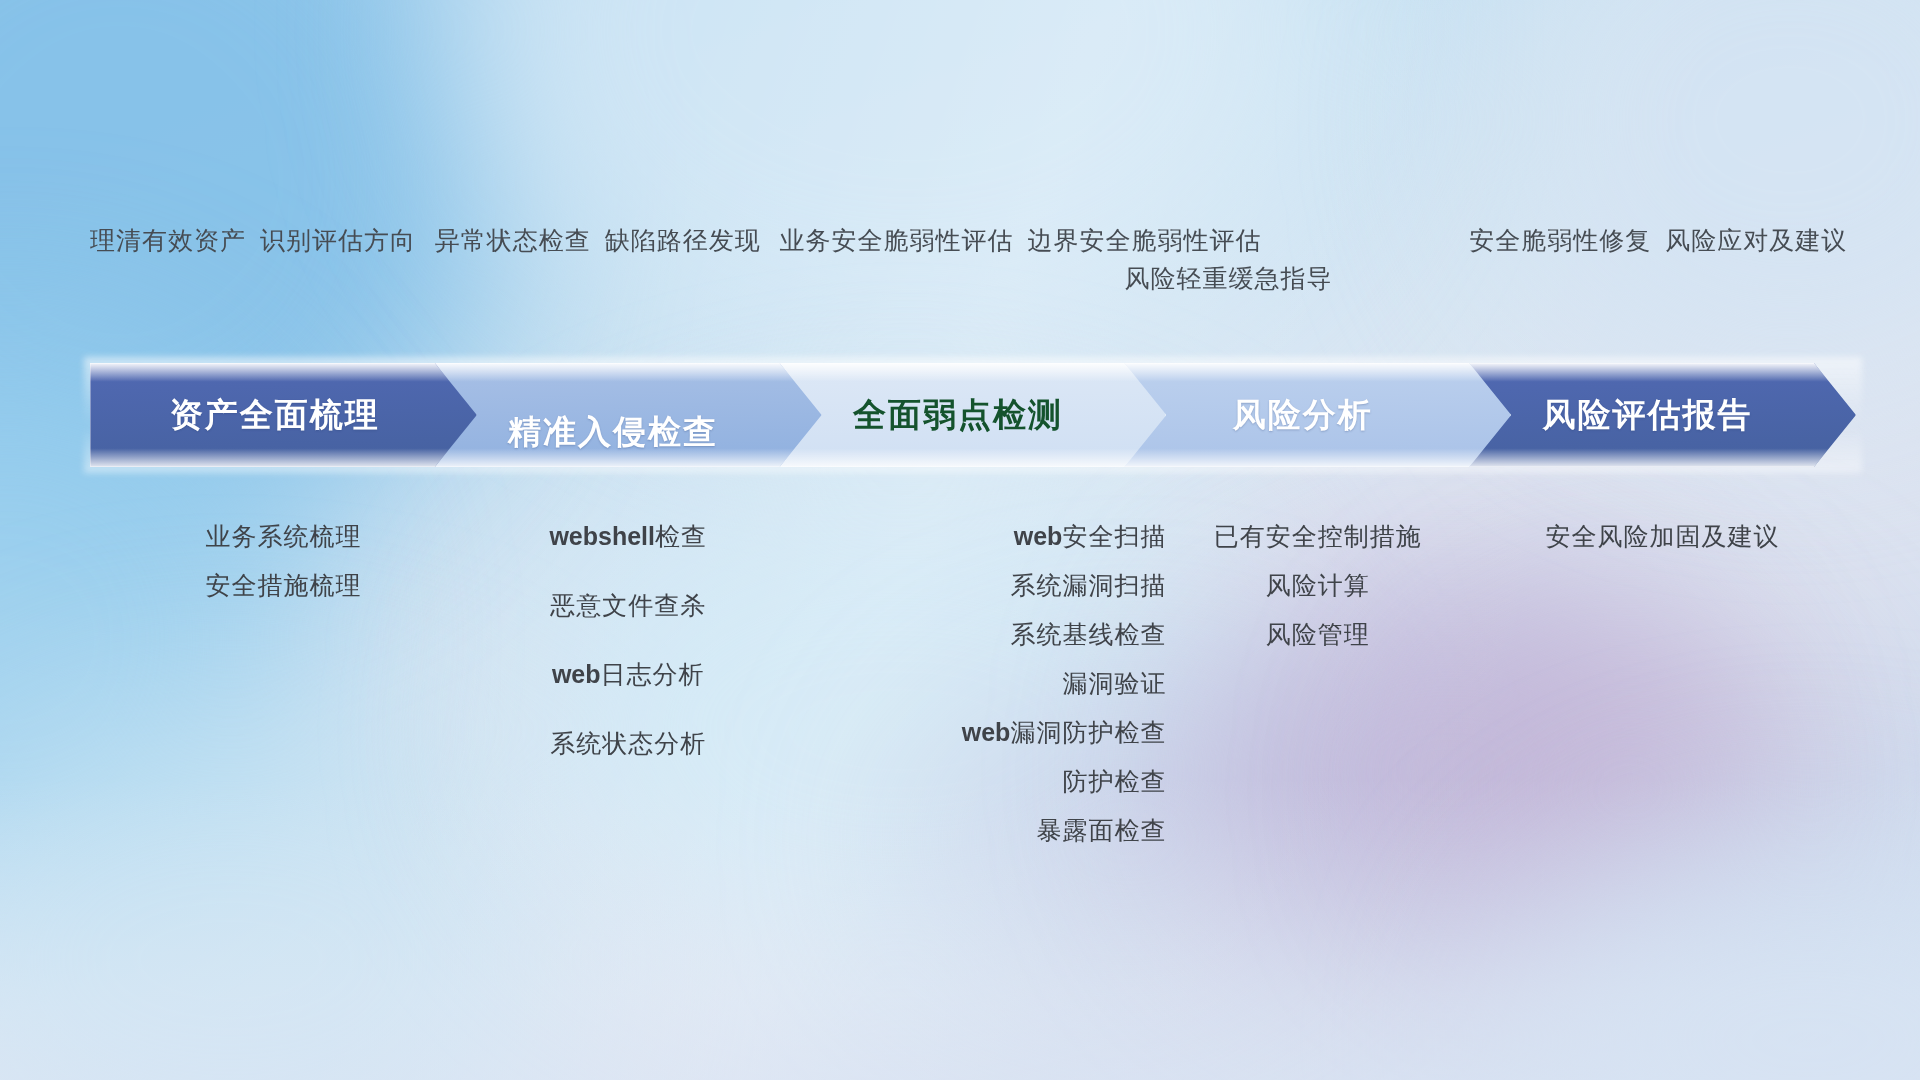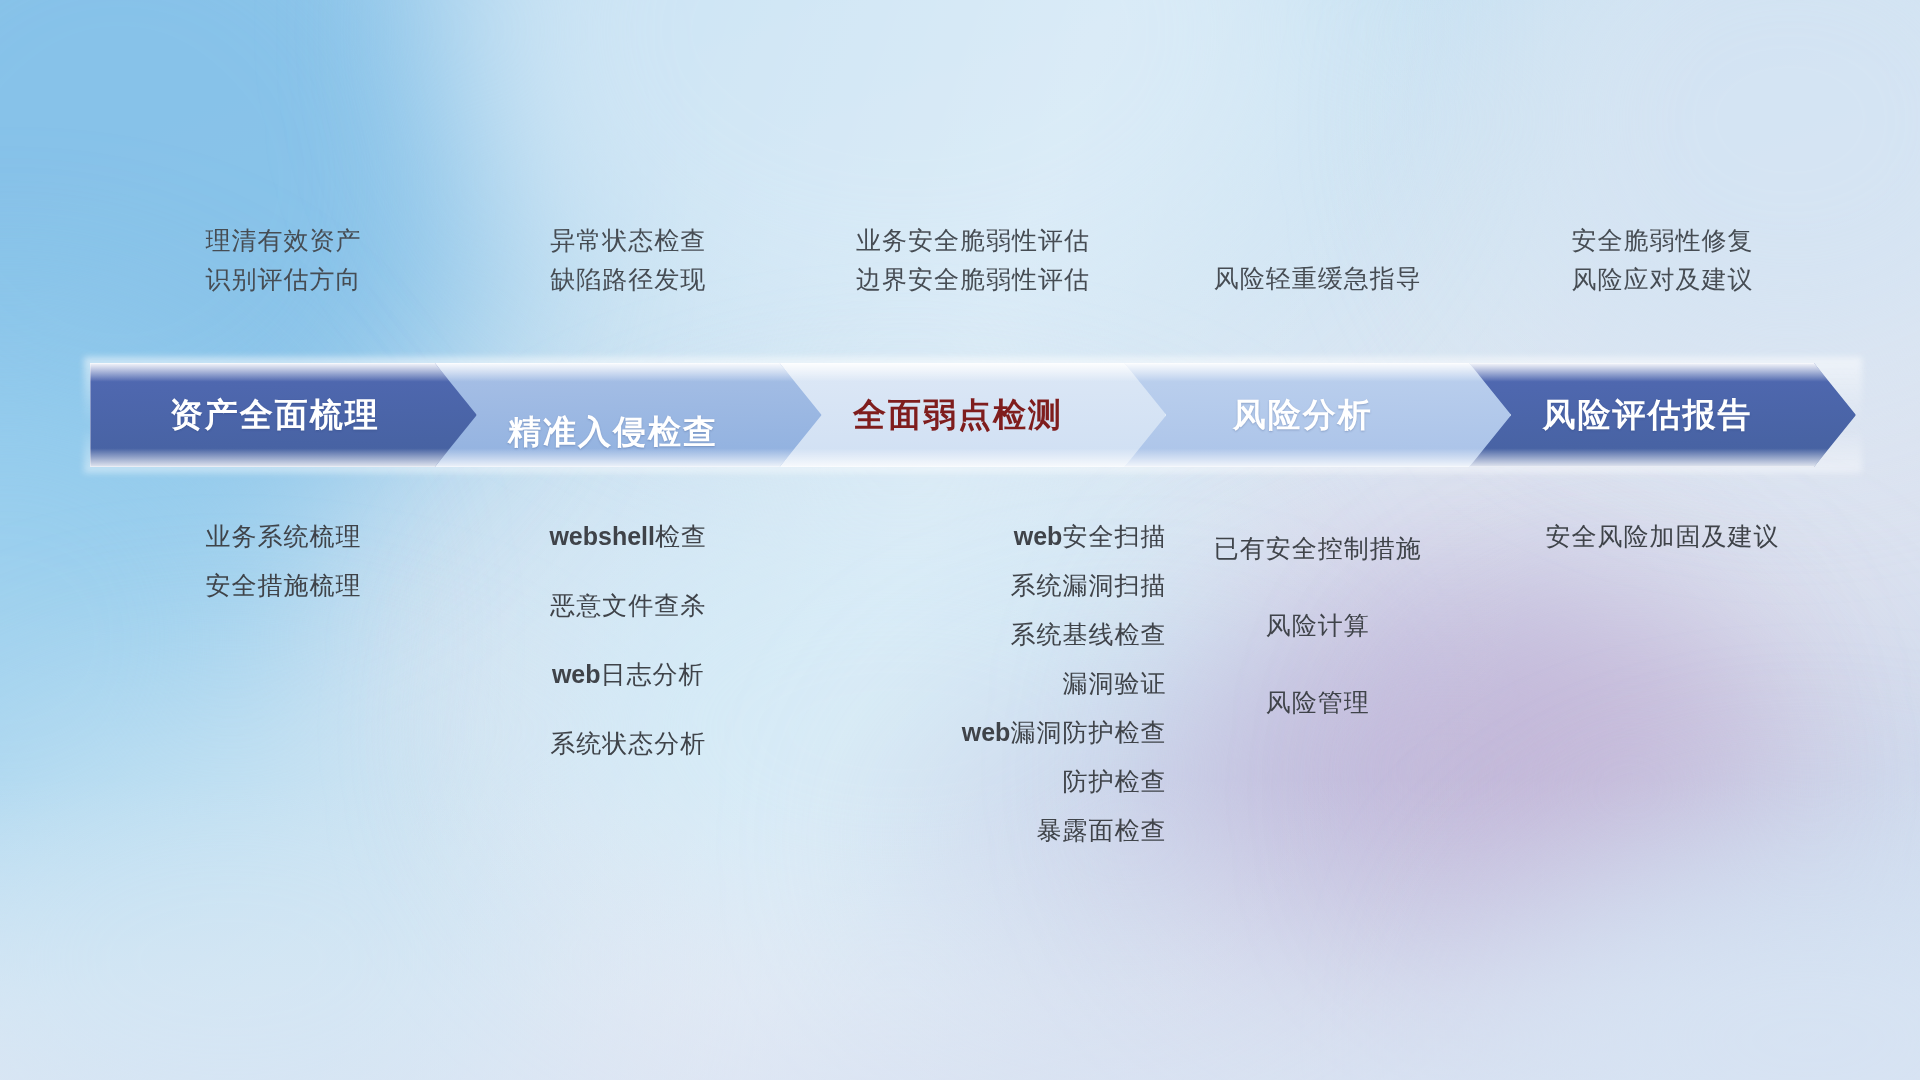--- a/index.html
+++ b/index.html
@@ -119,21 +119,21 @@
   .top-row {
     position: absolute;
     left: 0;
     top: 228px;
     width: 1920px;
     height: 110px;
     display: flex;
   }
   .top-col {
     display: flex;
-    flex-direction: column;
+    flex-direction: row;
     align-items: center;
     justify-content: flex-start;
     gap: 14px;
   }
   .top-col.lower {
     justify-content: flex-start;
     padding-top: 38px;
   }
   .cap-line {
     font-size: 25px;
@@ -272,21 +272,21 @@
           <div class="chev-label" style="color: rgb(255, 255, 255); padding-left: 8px; padding-right: 25.2px; text-shadow: rgba(40, 60, 110, 0.28) 0px 1px 2px;">资产全面梳理</div>
         </div>
         <div class="chev" style="left: 408.8px; width: 412.8px; z-index: 4;">
           <div class="shape" style="clip-path: polygon(0px 0px, 89.8256% 0px, 100% 50%, 89.8256% 100%, 0px 100%, 10.1744% 50%); background: linear-gradient(178deg, rgb(168, 192, 230) 0%, rgb(143, 176, 223) 100%); box-shadow: rgba(255, 255, 255, 0.35) 0px 0px 0px 1px inset;"></div>
           <div class="edge" style="clip-path: polygon(0px 0px, 89.8256% 0px, 100% 50%, 89.8256% 100%, 0px 100%, 10.1744% 50%); background: linear-gradient(rgba(255, 255, 255, 0.95) 0%, rgba(255, 255, 255, 0) 18%, rgba(255, 255, 255, 0) 82%, rgba(255, 255, 255, 0.85) 100%);"></div>
           <div class="chev-label" style="color: rgb(255, 255, 255); padding-left: 21px; padding-right: 25.2px; text-shadow: rgba(40, 60, 110, 0.28) 0px 1px 2px; margin-top: 34px;">精准入侵检查</div>
         </div>
         <div class="chev" style="left: 753.6px; width: 412.8px; z-index: 3;">
           <div class="shape" style="clip-path: polygon(0px 0px, 89.8256% 0px, 100% 50%, 89.8256% 100%, 0px 100%, 10.1744% 50%); background: linear-gradient(178deg, rgb(221, 232, 246) 0%, rgb(207, 223, 243) 100%); box-shadow: rgba(255, 255, 255, 0.35) 0px 0px 0px 1px inset;"></div>
           <div class="edge" style="clip-path: polygon(0px 0px, 89.8256% 0px, 100% 50%, 89.8256% 100%, 0px 100%, 10.1744% 50%); background: linear-gradient(rgba(255, 255, 255, 0.95) 0%, rgba(255, 255, 255, 0) 18%, rgba(255, 255, 255, 0) 82%, rgba(255, 255, 255, 0.85) 100%);"></div>
-          <div class="chev-label" style="color: #7f1d1d; padding-left: 21px; padding-right: 25.2px;">全面弱点检测</div>
+          <div class="chev-label" style="color: #14532d; padding-left: 21px; padding-right: 25.2px;">全面弱点检测</div>
         </div>
         <div class="chev" style="left: 1098.4px; width: 412.8px; z-index: 2;">
           <div class="shape" style="clip-path: polygon(0px 0px, 89.8256% 0px, 100% 50%, 89.8256% 100%, 0px 100%, 10.1744% 50%); background: linear-gradient(178deg, rgb(189, 209, 238) 0%, rgb(169, 194, 232) 100%); box-shadow: rgba(255, 255, 255, 0.35) 0px 0px 0px 1px inset;"></div>
           <div class="edge" style="clip-path: polygon(0px 0px, 89.8256% 0px, 100% 50%, 89.8256% 100%, 0px 100%, 10.1744% 50%); background: linear-gradient(rgba(255, 255, 255, 0.95) 0%, rgba(255, 255, 255, 0) 18%, rgba(255, 255, 255, 0) 82%, rgba(255, 255, 255, 0.85) 100%);"></div>
           <div class="chev-label" style="color: rgb(255, 255, 255); padding-left: 21px; padding-right: 25.2px; text-shadow: rgba(40, 60, 110, 0.28) 0px 1px 2px;">风险分析</div>
         </div>
         <div class="chev" style="left: 1443.2px; width: 412.8px; z-index: 1;">
           <div class="shape" style="clip-path: polygon(0px 0px, 89.8256% 0px, 100% 50%, 89.8256% 100%, 0px 100%, 10.1744% 50%); background: linear-gradient(178deg, rgb(81, 105, 179) 0%, rgb(69, 97, 159) 100%); box-shadow: rgba(255, 255, 255, 0.35) 0px 0px 0px 1px inset;"></div>
           <div class="edge" style="clip-path: polygon(0px 0px, 89.8256% 0px, 100% 50%, 89.8256% 100%, 0px 100%, 10.1744% 50%); background: linear-gradient(rgba(255, 255, 255, 0.95) 0%, rgba(255, 255, 255, 0) 18%, rgba(255, 255, 255, 0) 82%, rgba(255, 255, 255, 0.85) 100%);"></div>
           <div class="chev-label" style="color: rgb(255, 255, 255); padding-left: 21px; padding-right: 25.2px; text-shadow: rgba(40, 60, 110, 0.28) 0px 1px 2px;">风险评估报告</div>
@@ -306,21 +306,21 @@
         </div>
         <div class="bot-col" style="position: absolute; left: 779.6px; width: 386.8px; top: 0px; align-items: flex-end;">
           <div class="bot-line"><span class="en">web</span><span>安全扫描</span></div>
           <div class="bot-line"><span>系统漏洞扫描</span></div>
           <div class="bot-line"><span>系统基线检查</span></div>
           <div class="bot-line"><span>漏洞验证</span></div>
           <div class="bot-line"><span class="en">web</span><span>漏洞防护检查</span></div>
           <div class="bot-line"><span>防护检查</span></div>
           <div class="bot-line"><span>暴露面检查</span></div>
         </div>
-        <div class="bot-col" style="position: absolute; left: 1124.4px; width: 386.8px; top: 12px; gap: 28px;">
+        <div class="bot-col" style="position: absolute; left: 1124.4px; width: 386.8px; top: 0px;">
           <div class="bot-line"><span>已有安全控制措施</span></div>
           <div class="bot-line"><span>风险计算</span></div>
           <div class="bot-line"><span>风险管理</span></div>
         </div>
         <div class="bot-col" style="position: absolute; left: 1469.2px; width: 386.8px; top: 0px;">
           <div class="bot-line"><span>安全风险加固及建议</span></div>
         </div>
       </div>
 
 

